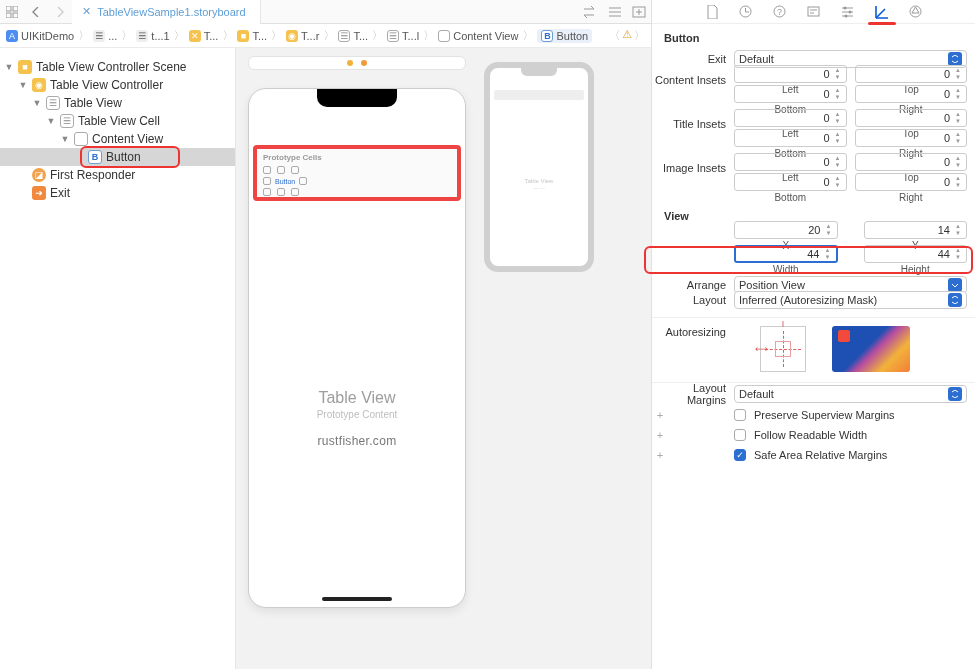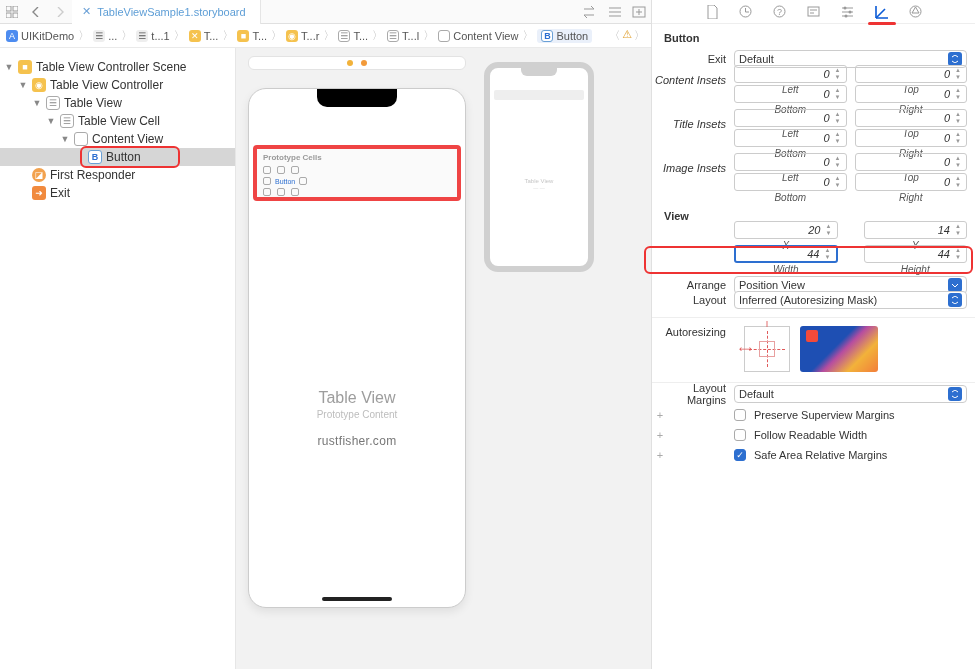--- a/index.html
+++ b/index.html
@@ -86,37 +86,37 @@
 
 .section-title { padding:8px 12px 4px; font-weight:600; color:#333;}
 .prop-row { display:flex; align-items:center; height:22px; padding:0 8px 0 0;}
 .prop-row .label { width:82px; text-align:right; padding-right:8px; color:#333;}
 .sel { flex:1; height:18px; background:#fff; border:1px solid #ccc; border-radius:4px; display:flex; align-items:center; padding:0 4px; font-size:11px; color:#333;}
 .sel .caret { margin-left:auto; width:14px; height:14px; background:#2d6fd0; border-radius:3px; display:flex; align-items:center; justify-content:center;}
 .sel .caret svg{width:8px;height:8px;fill:#fff;}
 
 
 .insets-block { padding:0 8px 4px 0;}
-.ins-row { display:flex; align-items:center; height:20px;font-style:italic;}
+.ins-row { display:flex; align-items:center; height:20px;}
 .ins-row .label { width:82px; text-align:right; padding-right:8px;}
 .numpair { flex:1; display:flex; gap:8px;}
 .numwrap { flex:1; display:flex; flex-direction:column; align-items:center;}
 .numinput { width:100%; height:18px; border:1px solid #ccc; border-radius:3px; display:flex; align-items:center; justify-content:flex-end; padding:0 2px;}
 .numinput .val { flex:1; text-align:right; padding-right:2px;}
 .stepper { width:12px; display:flex; flex-direction:column; gap:0;}
 .stepper .s { height:7px; font-size:6px; color:#999; text-align:center; line-height:7px;}
 .sublabel { font-size:10px; color:#555; margin-top:1px;}
 
 .numwrap.sel-blue .numinput { border:2px solid #2d6fd0; }
 
 .view-grid .numpair{gap:26px;}
 .redbox { position:relative;}
 .redbox::after{content:"";position:absolute;left:-8px;right:-6px;top:-4px;bottom:-4px;border:2px solid #e33;border-radius:6px;pointer-events:none;}
 
-.autores { display:flex; padding:4px 8px 4px 0; gap:10px;}
+.autores { display:flex; padding:4px 8px 4px 0; gap:26px;}
 .autores .label { width:82px; text-align:right; padding-right:8px;}
 .ar-box { width:46px; height:46px; border:1px solid #ccc; position:relative; background:#fff;}
 .ar-box .hline{position:absolute;left:4px;right:4px;top:50%;height:0;border-top:1px dashed #e05a5a;}
 .ar-box .vline{position:absolute;top:4px;bottom:4px;left:50%;width:0;border-left:1px dashed #e05a5a;}
 .ar-box .hl {position:absolute;left:-6px;top:50%;transform:translateY(-50%);color:#e05a5a;font-size:9px;}
 .ar-box .ht {position:absolute;top:-8px;left:50%;transform:translateX(-50%);color:#e05a5a;font-size:9px;}
 .ar-box .inner{position:absolute;left:14px;top:14px;right:14px;bottom:14px;border:1px solid #e8a0a0;}
 .preview-box { width:78px; height:46px; border-radius:3px; background:linear-gradient(135deg,#1e4fb3 0%,#1e4fb3 45%,#b64da0 55%,#f2b23a 75%,#f27e3a 100%); position:relative;}
 .preview-box .dot{position:absolute;top:4px;left:6px;width:12px;height:12px;background:#f24a3a;border-radius:2px;}
 

